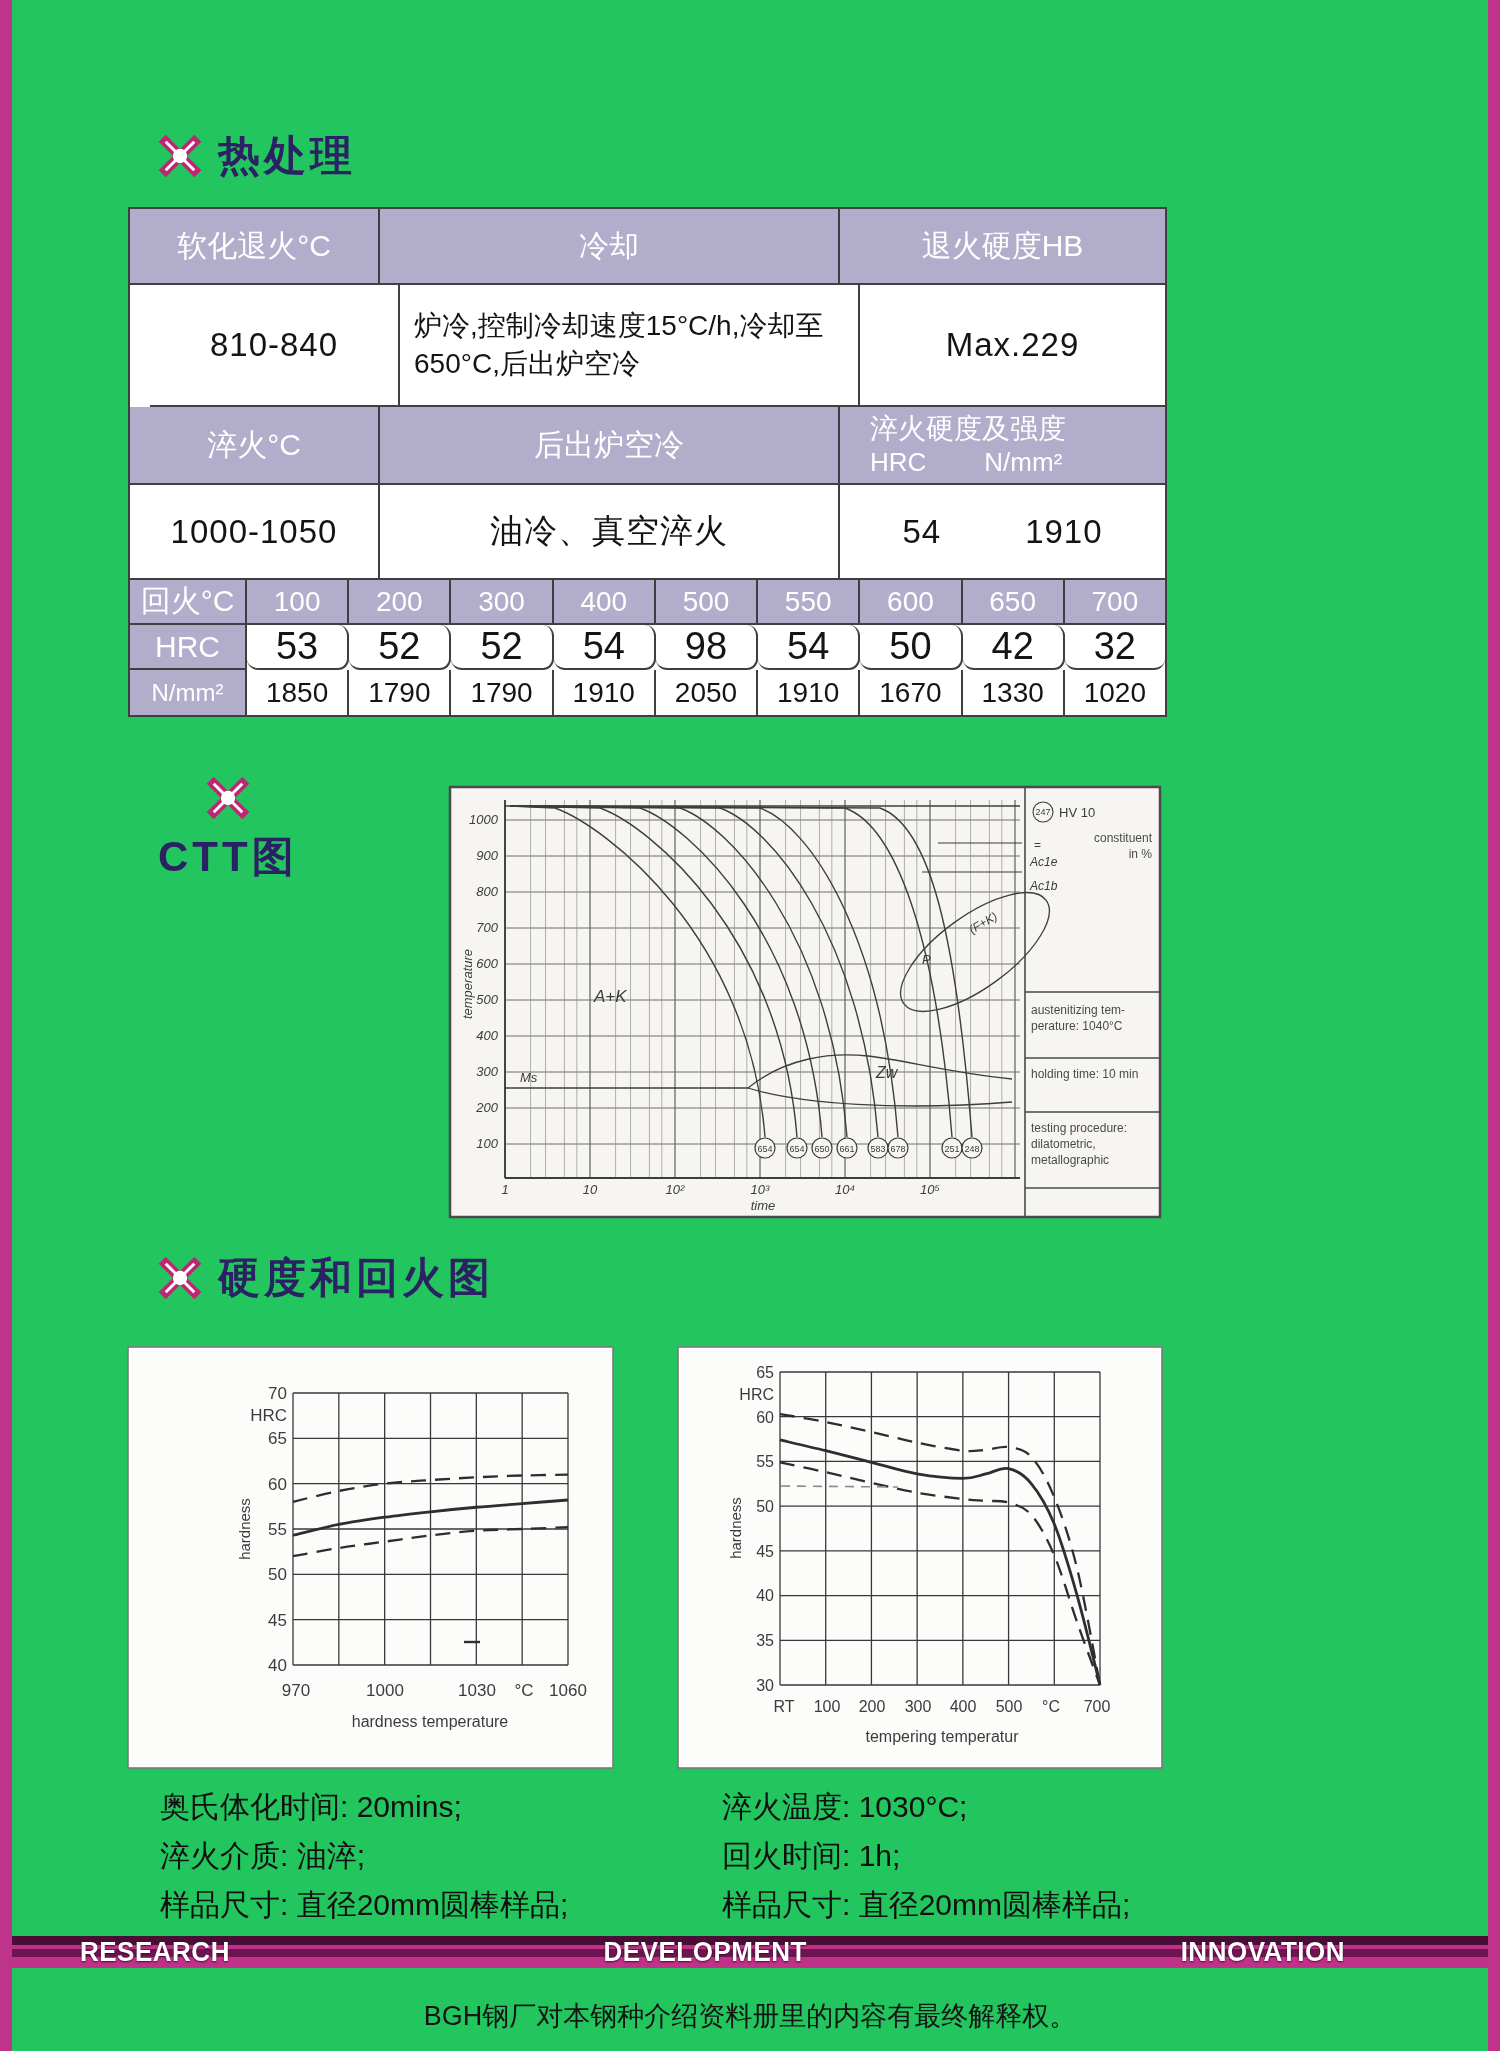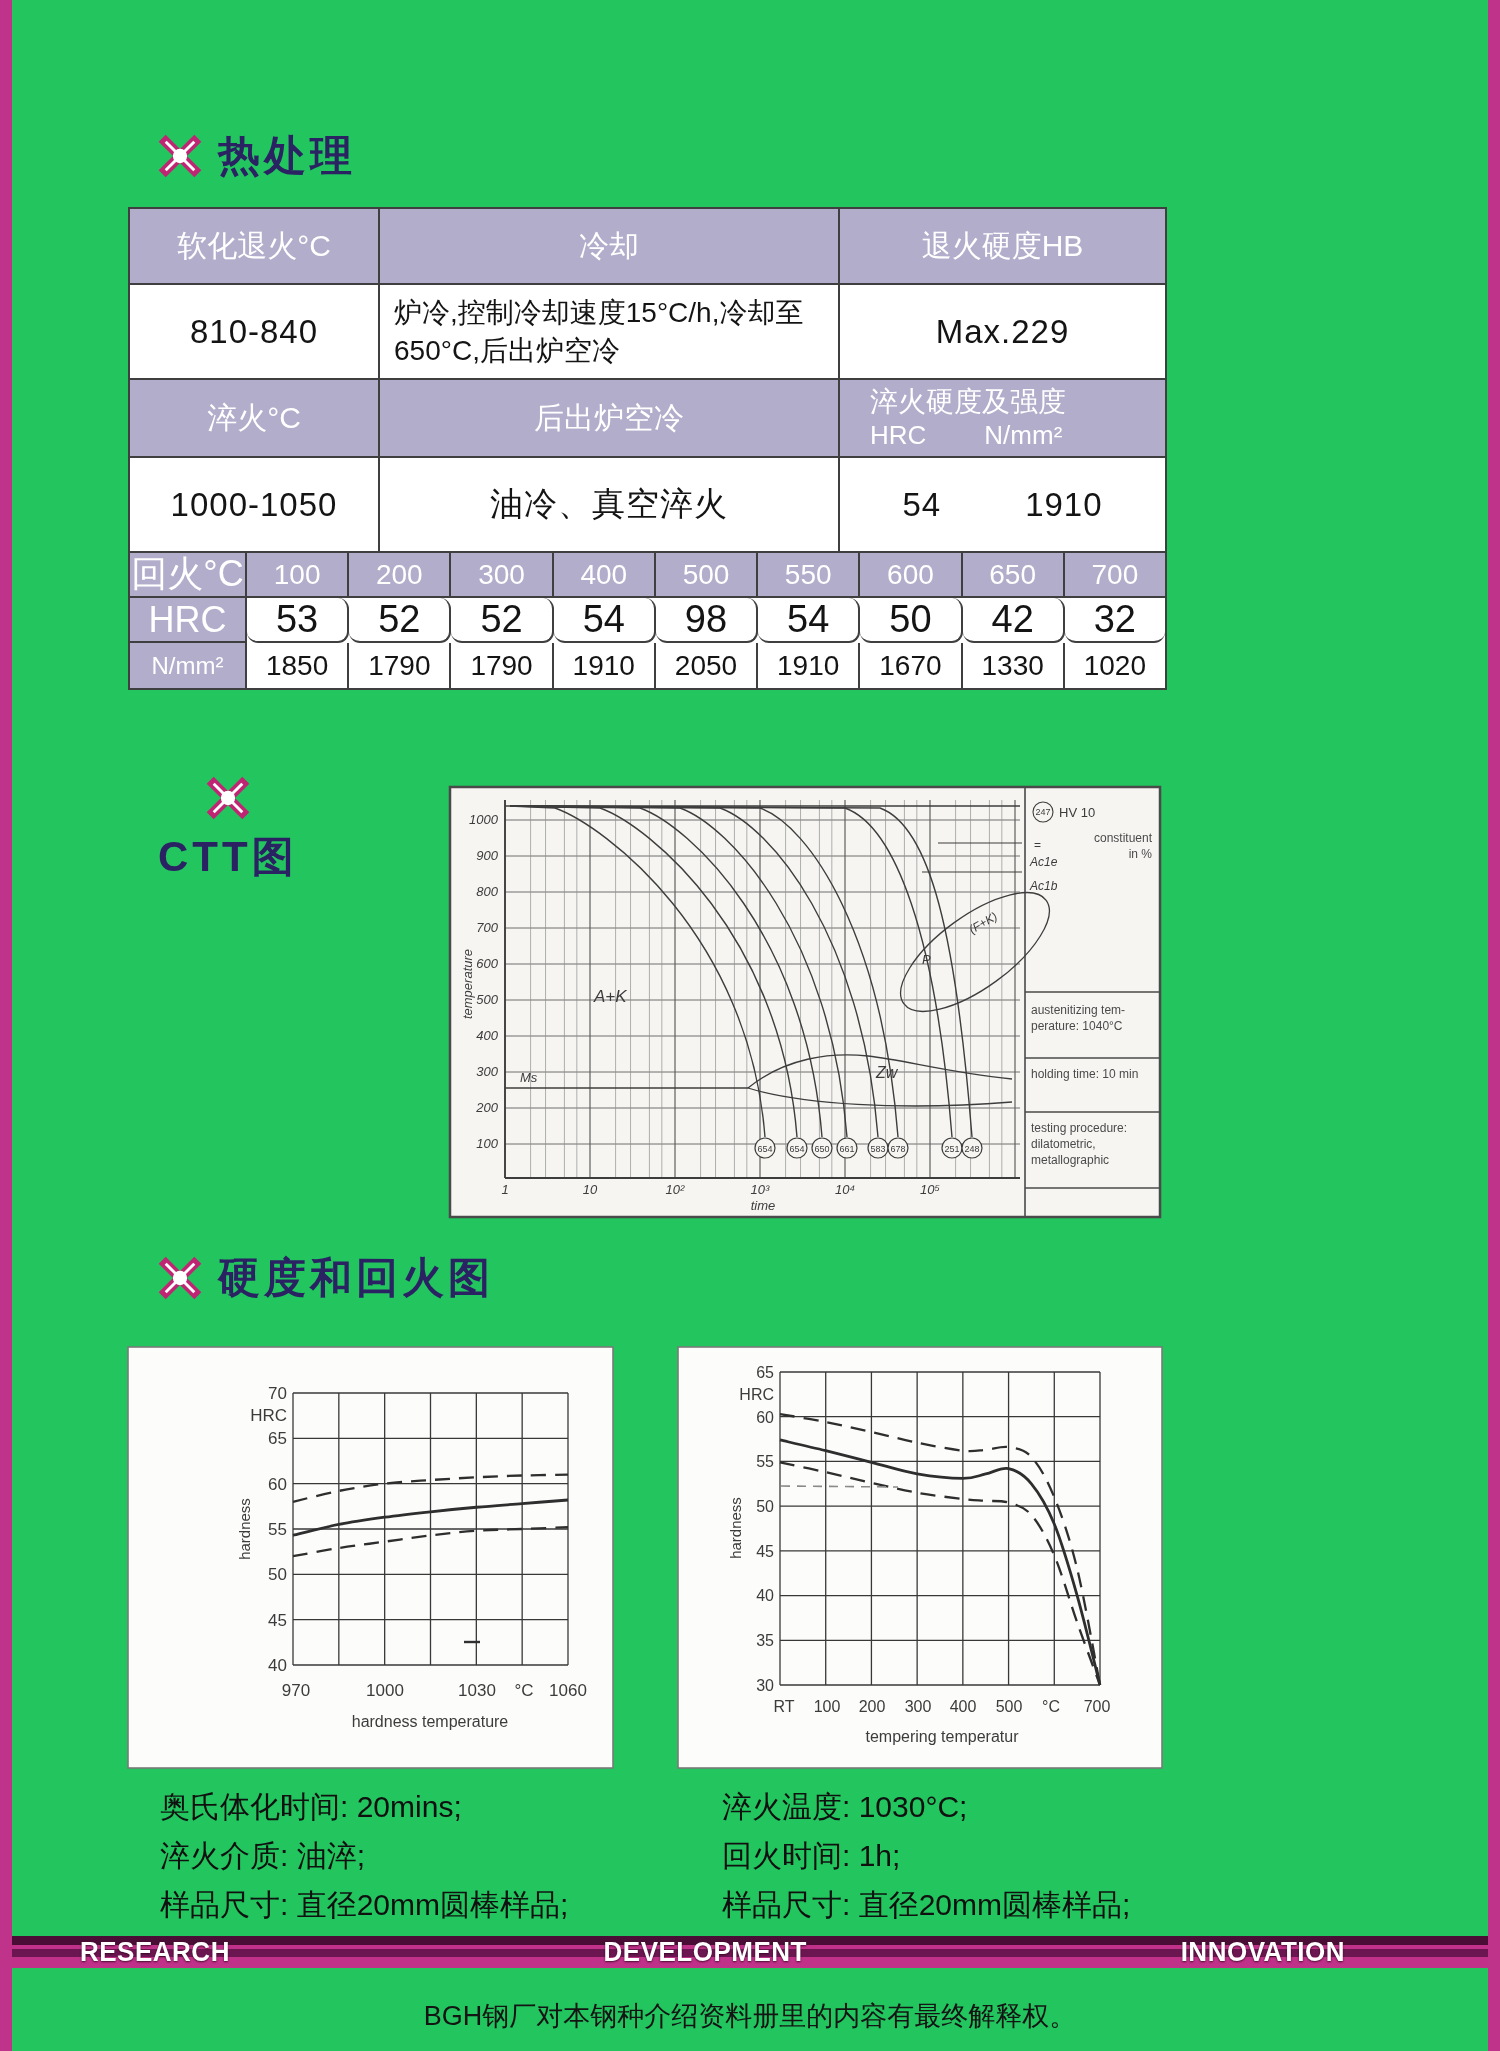--- a/index.html
+++ b/index.html
@@ -15,30 +15,30 @@
   
   .tbl{position:absolute;left:128px;top:207px;width:1039px;border:2px solid #3f3f3f;
        box-sizing:border-box;z-index:6;background:#fff;}
   .row{display:flex;}
   .cell{border-right:2px solid #3f3f3f;border-bottom:2px solid #3f3f3f;box-sizing:border-box;
         display:flex;align-items:center;justify-content:center;text-align:center;color:#141414;}
   .row .cell:last-child{border-right:none;}
   .row:last-child .cell{border-bottom:none;}
   .hdr{background:#b2adcb;color:#fff;}
   .c1{width:250px;}.c2{width:460px;}.c3{flex:1;}
-  .r1{height:76px;}.r2{height:95px;}.r3{height:78px;}.r4{height:95px;}
+  .r1{height:76px;}.r2{height:122px;padding-left:20px;}.r3{height:78px;}.r4{height:95px;}
   .r5{height:45px;}.r6{height:45px;}.r7{height:45px;}
   .fs-h{font-size:30px;}
   .fs-v{font-size:33px;letter-spacing:1px;}
   .cool-cell{justify-content:flex-start;text-align:left;padding:0 14px;font-size:28px;line-height:1.34;}
   .qh3{flex-direction:column;align-items:flex-start;justify-content:center;padding-left:30px;}
   .qh3 .l1{font-size:28px;line-height:1.25;}
   .qh3 .l2{display:flex;gap:58px;font-size:26px;line-height:1.25;}
   .qv3{gap:84px;}
-  .lc{width:117px;font-size:36px;}
+  .lc{width:117px;font-size:30px;}
   .vc{flex:1;}
   .fs-t{font-size:28px;}
   .fs-n{font-size:38px;border-radius:11px;}
   .fs-s{font-size:28px;}
 
   
   #charts{position:absolute;left:0;top:0;z-index:4;}
   #charts text{fill:#3c3c3c;}
   .tick{font-size:13px;font-style:italic;}
   .htick{font-size:17px;fill:#333;}

